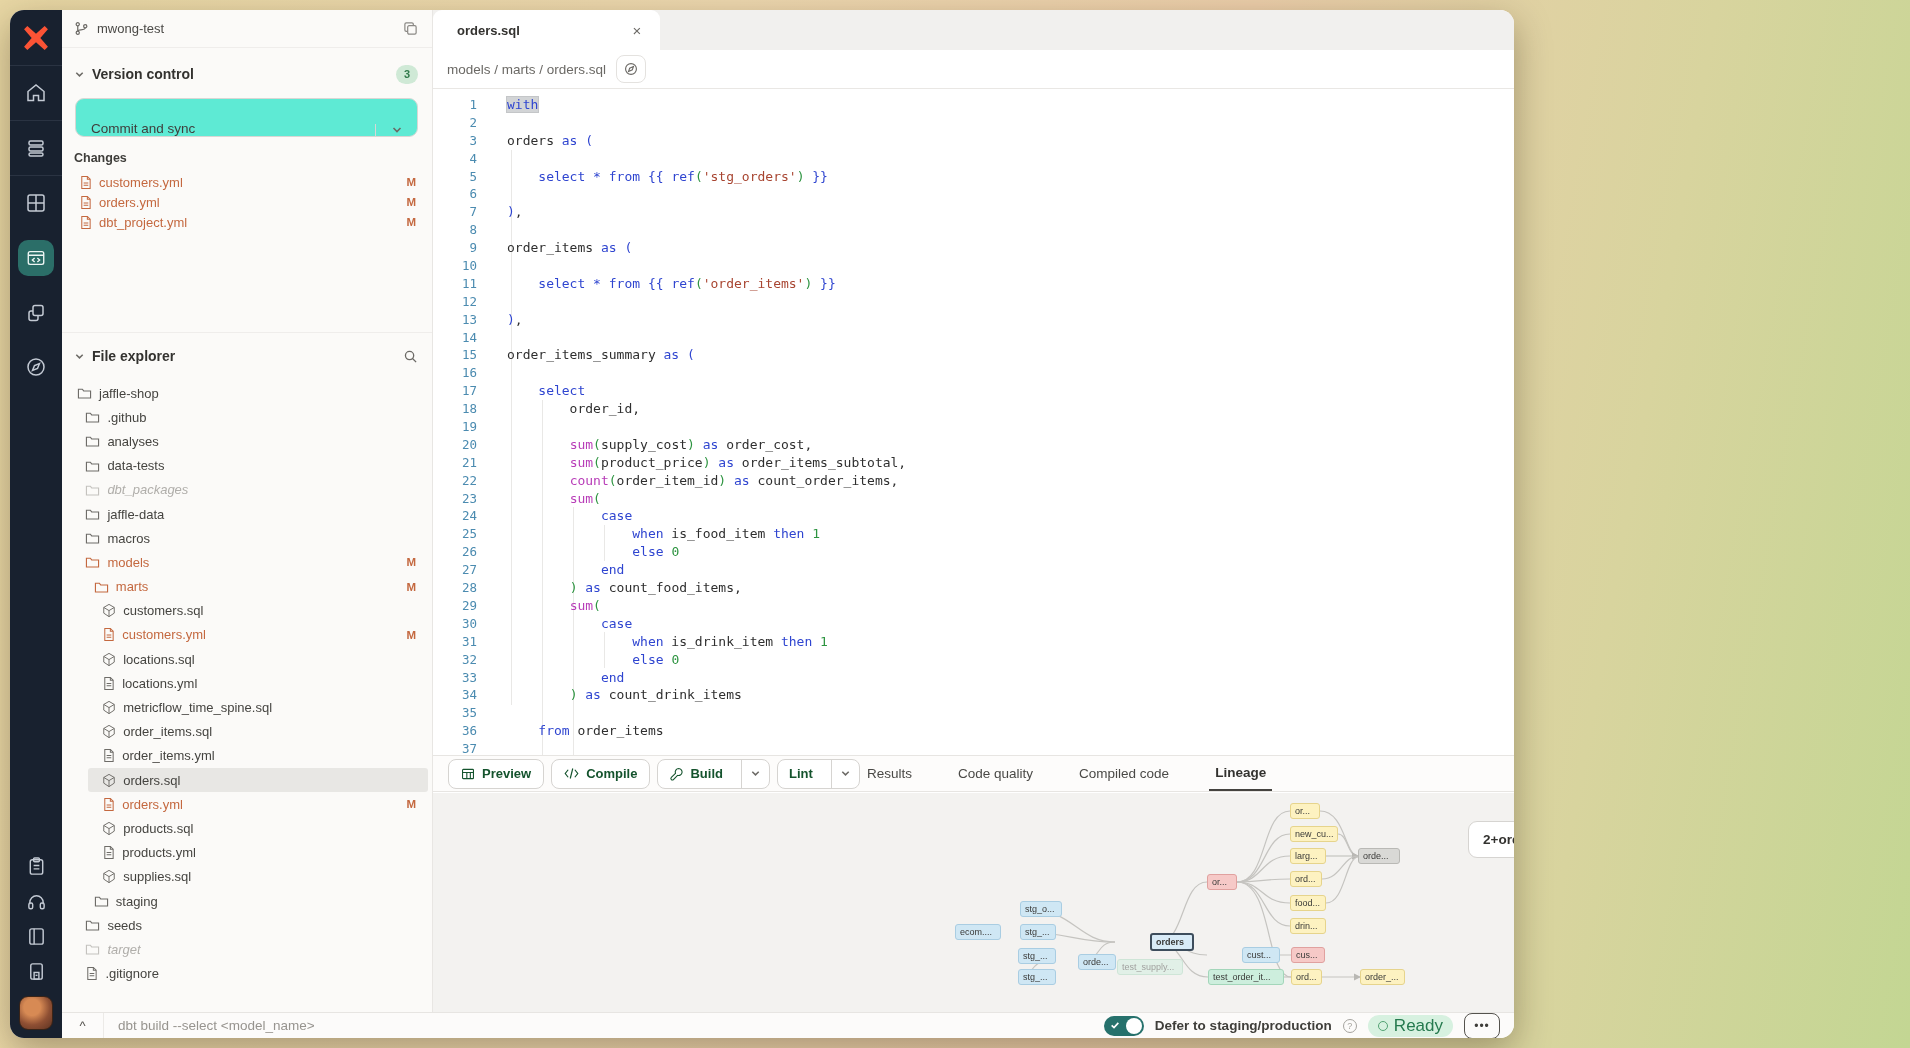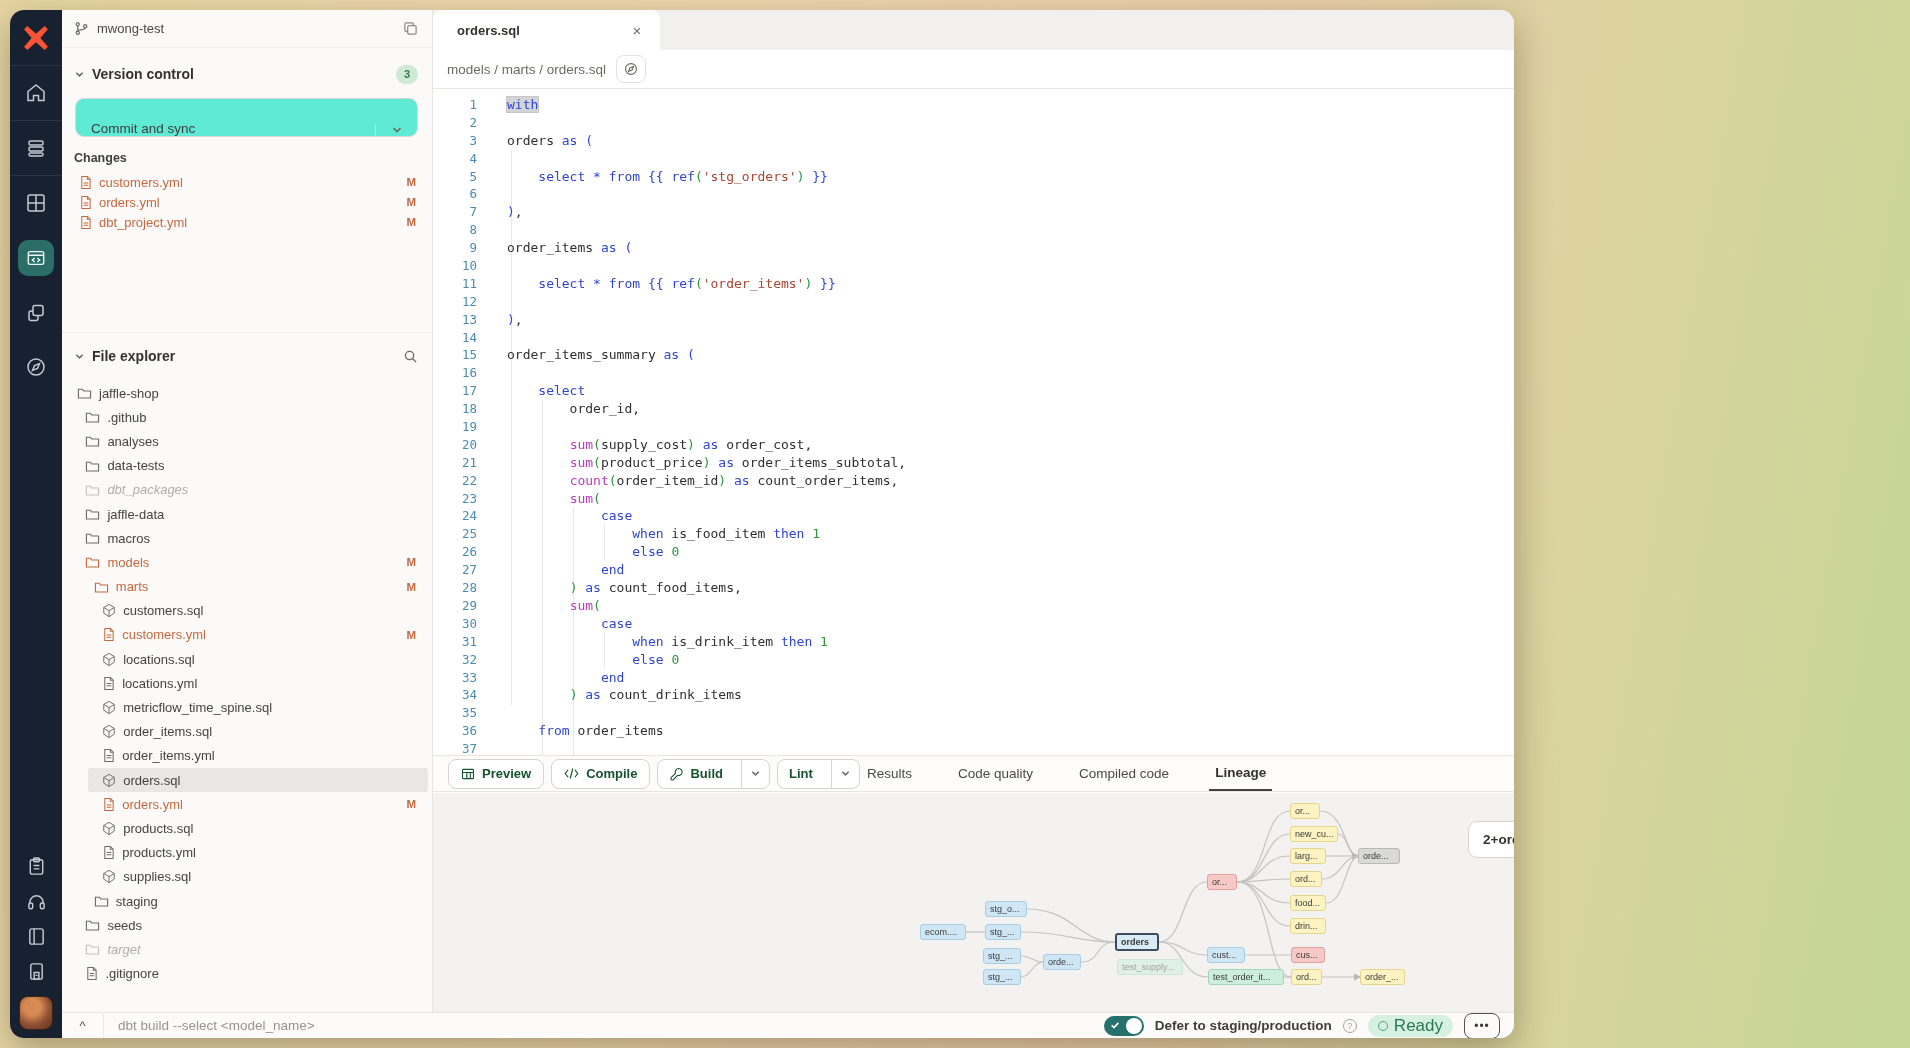--- a/index.html
+++ b/index.html
@@ -87,21 +87,21 @@
   .btn.split .caret-seg { border-left:1px solid #d6d4d1; padding:0 8px; display:flex; align-items:center; height:100%; color:#6b6965; }
   .tb-tabs { position:absolute; left:428px; top:0; bottom:0; display:flex; gap:34px; align-items:stretch; }
   .tb-tab { display:flex; align-items:center; font-size:13.5px; color:#4a4946; padding:0 6px; }
   .tb-tab.active { border-bottom:2.5px solid #45433f; font-weight:600; color:#33322f; }
   .copilot-btn { position:absolute; right:15px; top:3.5px; }
 
   
   .lineage { position:absolute; top:783px; left:0; right:0; height:219px; background:#f3f2f0; }
   .edges { position:absolute; left:0; top:0; }
   .node { position:absolute; height:16px; border-radius:3px; border:1px solid; font-size:9px; line-height:14px; padding:0 4px; color:#3a3a38; overflow:hidden; white-space:nowrap; }
-  .node.blue { background:#cfe7f4; border-color:#a9cde2; }
+  .node.blue { background:#cfe7f4; border-color:#a9cde2;margin-left:35px; }
   .node.yellow { background:#fdf2c1; border-color:#e6d48c; }
   .node.pink { background:#f6c9c7; border-color:#e0a19f; }
   .node.green { background:#cdeedd; border-color:#a3d6ba; }
   .node.gray { background:#d9d9d6; border-color:#b9b9b5; }
   .node.selected { background:#d8ebf7; border:2px solid #3d4d5c; height:18px; font-weight:700; }
   .node.ghost { opacity:.45; }
   .lin-controls { position:absolute; top:28px; left:1035px; display:flex; }
   .lin-input-group { display:flex; height:37px; background:#fff; border:1px solid #d6d4d1; border-radius:9px; overflow:hidden;justify-content:flex-end; }
   .lin-input { width:192px; display:flex; align-items:center; padding-left:14px; font-size:13.5px; font-weight:600; color:#33322f; }
   .lin-update { width:103px; border-left:1px solid #d6d4d1; display:flex; align-items:center; justify-content:center; font-size:13.5px; font-weight:600; color:#33322f; }

